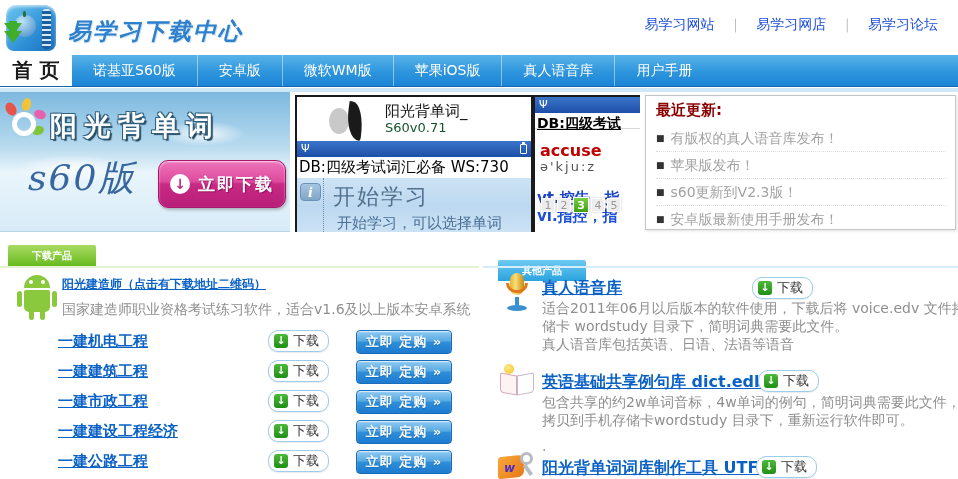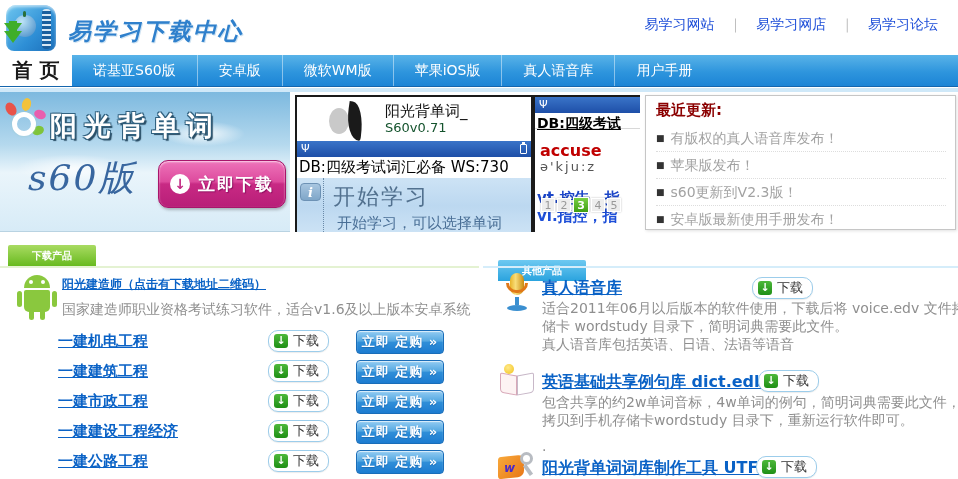--- a/index.html
+++ b/index.html
@@ -141,21 +141,21 @@
   #product-title { position:absolute; left:62px; top:276px; font-size:12px; }
   #product-desc { position:absolute; left:62px; top:301px; font-size:14px; color:#8f8f8f; white-space:nowrap; }
   .dlrow { position:absolute; left:0; width:479px; height:24px; }
   .dlrow .rlink { position:absolute; left:58px; top:2px; font-size:15px; }
   .dl-btn { position:absolute; display:inline-flex; align-items:center; gap:5px; height:22px;
     padding:0 9px 0 5px; background:#fff; border:1px solid #9ccdeb; border-radius:10px;
     font-size:13px; color:#333; cursor:pointer; box-shadow:0 1px 1px rgba(0,0,0,.08); }
   .dl-btn .gico { width:14px; height:14px; border-radius:3px; background:linear-gradient(180deg,#4db83a,#1f8f16);
     color:#fff; font-size:11px; font-weight:bold; text-align:center; line-height:14px; }
   .dlrow .dl-btn { left:268px; top:0; }
-  .order-btn { position:absolute; left:356px; top:0; width:88px; height:24px; border-radius:4px;
+  .order-btn { position:absolute; left:356px; top:0; width:96px; height:24px; border-radius:4px;
     background:linear-gradient(180deg,#93ccf2 0%,#56a9e2 45%,#2f8ed8 52%,#1c7bd0 100%);
     border:1px solid #1a6db8; color:#fff; font-size:13px; font-weight:bold; text-align:center;
     line-height:22px; letter-spacing:1px; cursor:pointer;
     box-shadow:inset 0 1px 1px rgba(255,255,255,.7); text-shadow:0 1px 1px #1a6db8; white-space:nowrap; }
 
   
   .oitem-title { position:absolute; font-size:16px; }
   .odesc { position:absolute; font-size:14px; color:#8f8f8f; white-space:nowrap; }
   .mic { position:absolute; left:502px; top:273px; width:30px; height:40px; }
   .mic .cap { position:absolute; left:8px; top:0; width:14px; height:22px; border-radius:7px;

